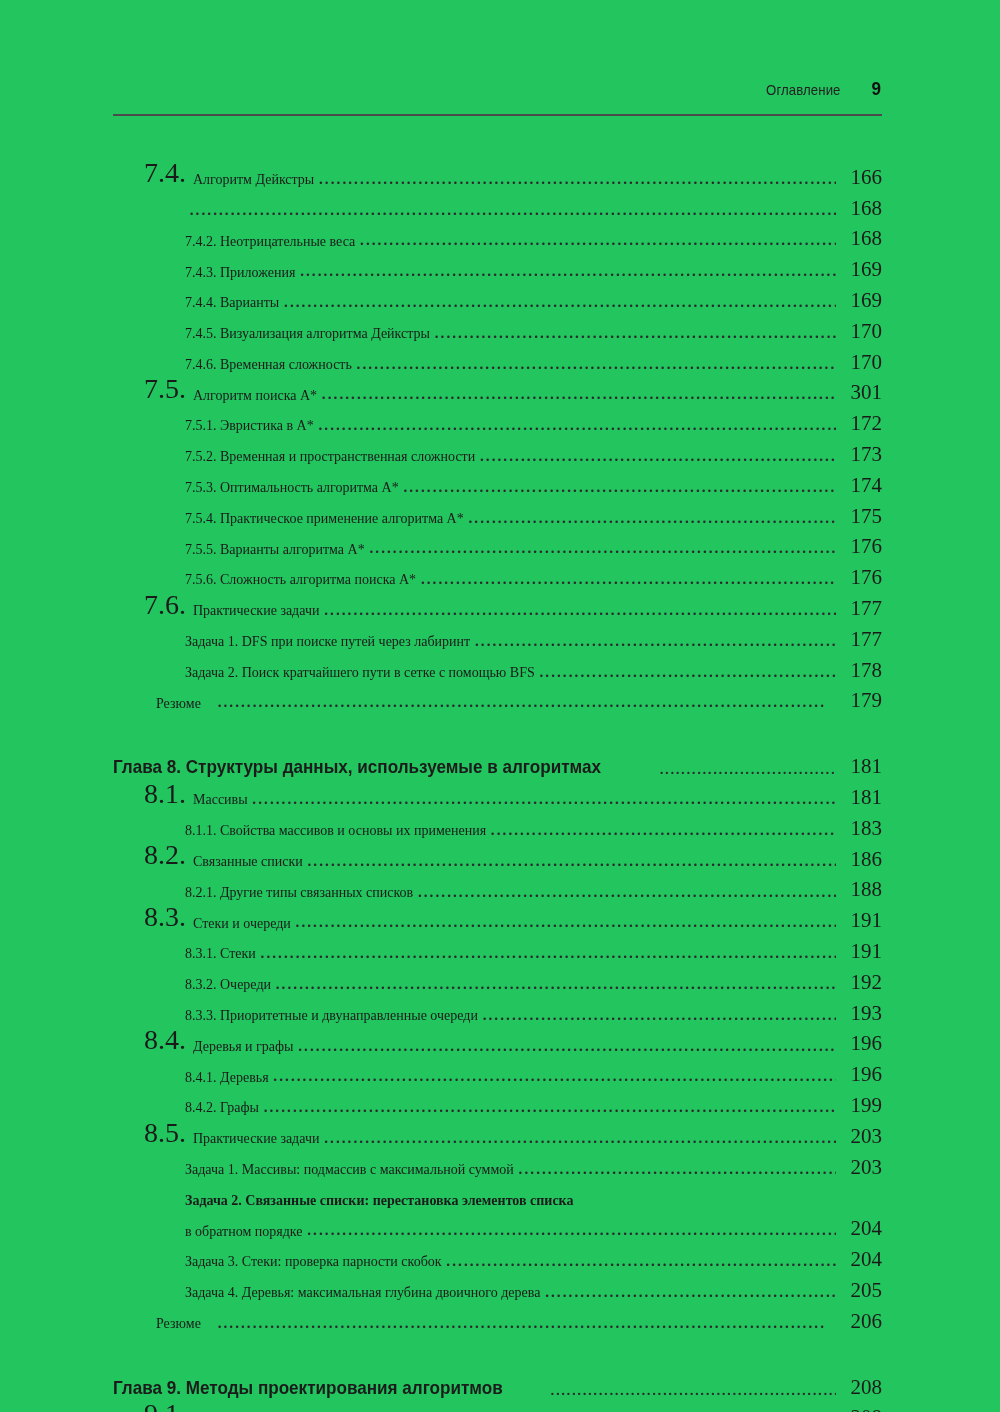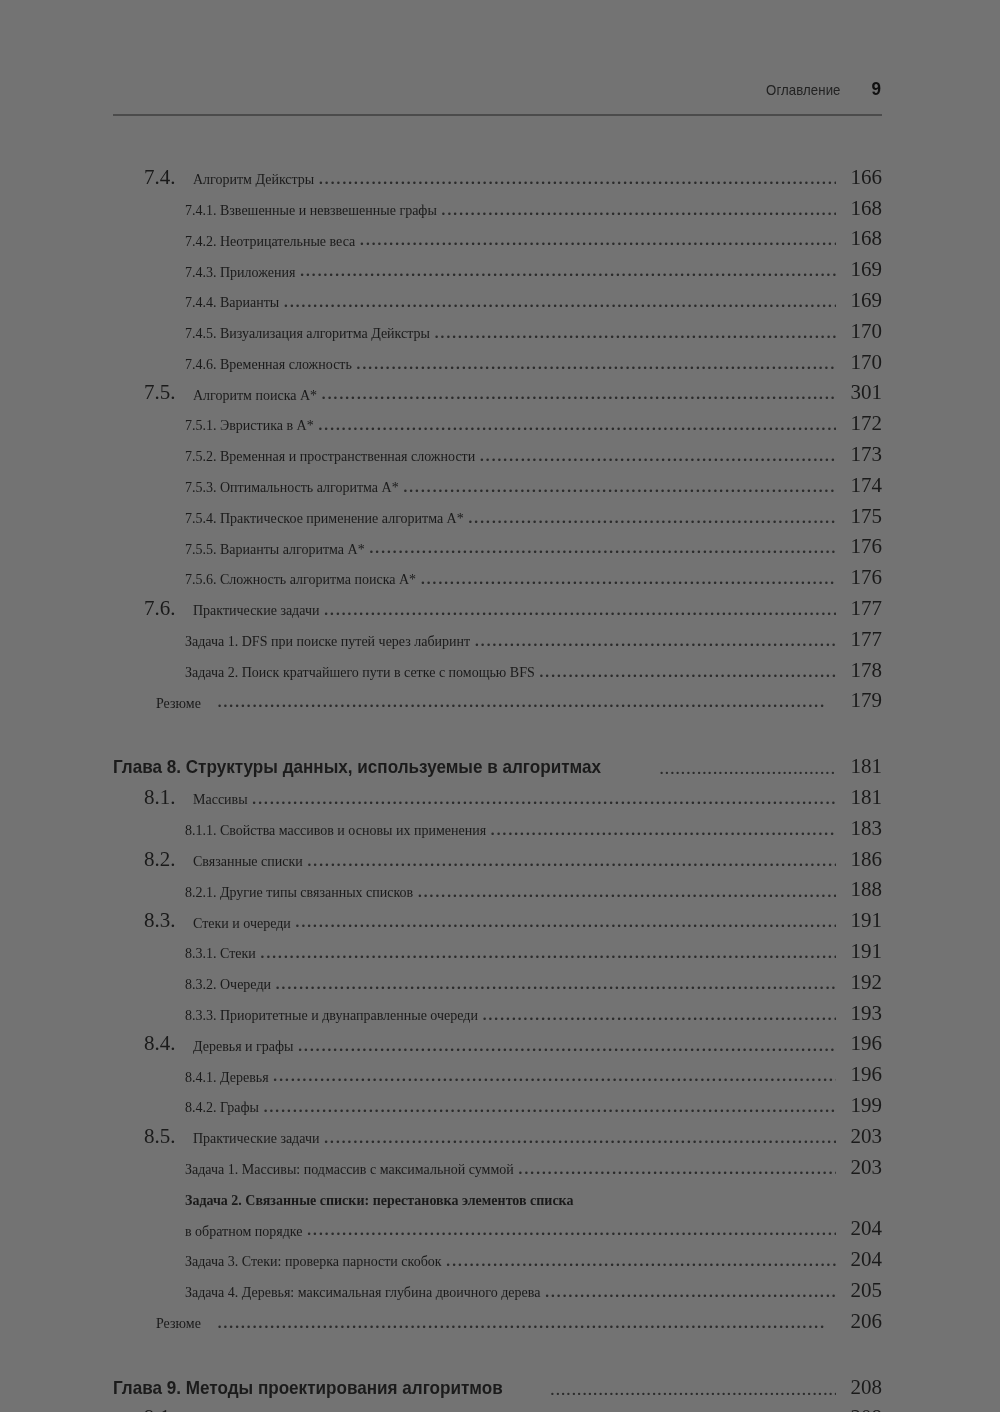--- a/index.html
+++ b/index.html
@@ -5,21 +5,21 @@
 <style>
   html, body {
     margin: 0;
     padding: 0;
     background: #ffffff;
   }
   .page {
     position: relative;
     width: 1000px;
     height: 1412px;
-    background: #737373;
+    background: #22c55e;
     margin: 0 auto;
     overflow: hidden;
     font-family: "Liberation Serif", "DejaVu Serif", serif;
     color: #1a1a1a;
   }
 
   
   .runhead {
     position: absolute;
     left: 113px;
@@ -69,21 +69,21 @@
     display: flex;
     align-items: flex-end;
     height: 30.8px;
     white-space: nowrap;
   }
   .row.gap-before { margin-top: 34px; justify-content: flex-end; }
 
   
   .num {
     flex: 0 0 auto;
-    font-size: 21px;
+    font-size: 28px;
     line-height: 1.05;
     color: #1a1a1a;
   }
   .title {
     flex: 0 0 auto;
     font-size: 14px;
     line-height: 1.05;
     color: #1a1a1a;
   }
   .leader {
@@ -175,21 +175,20 @@
 
   <div class="toc" id="toc-list">
       <div class="row lvl1">
         <span class="num">7.4.</span>
         <span class="title">Алгоритм Дейкстры</span>
         <span class="leader"></span>
         <span class="pageno">166</span>
       </div>
       <div class="row lvl2">
         <span class="num"></span>
-        <span class="title">7.4.1. Взвешенные и невзвешенные графы</span>
         <span class="leader"></span>
         <span class="pageno">168</span>
       </div>
       <div class="row lvl2">
         <span class="num"></span>
         <span class="title">7.4.2. Неотрицательные веса</span>
         <span class="leader"></span>
         <span class="pageno">168</span>
       </div>
       <div class="row lvl2">

